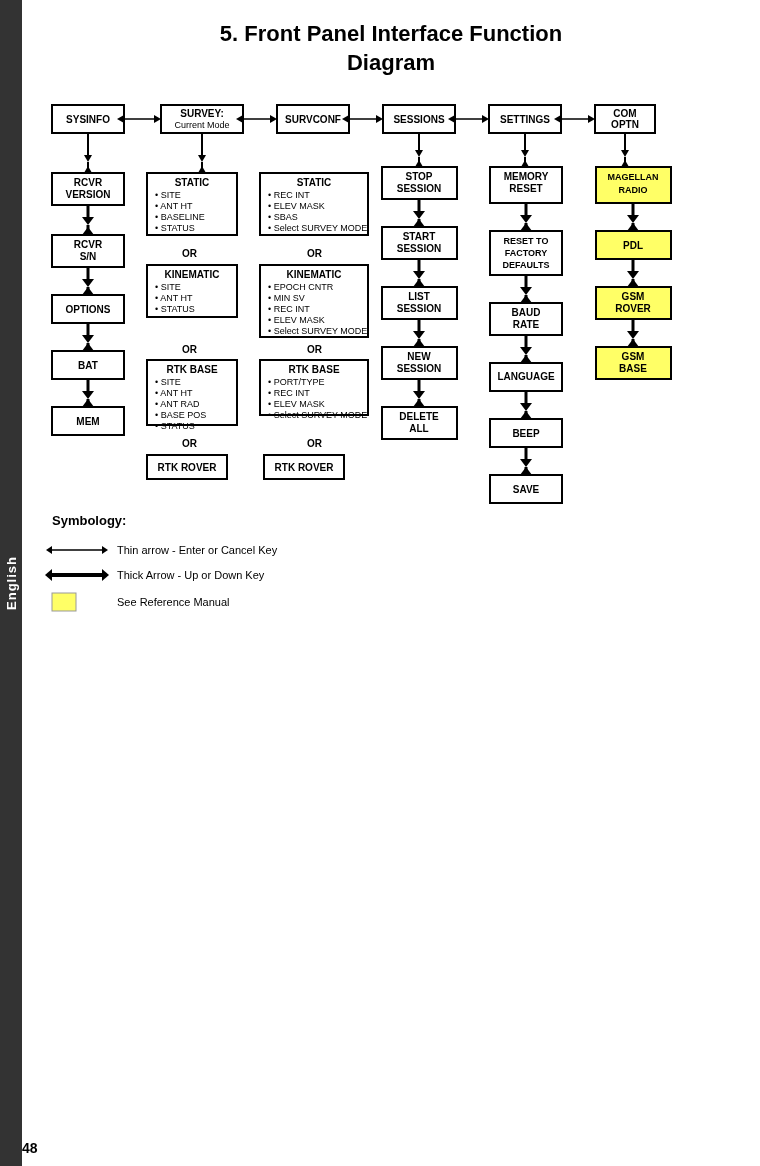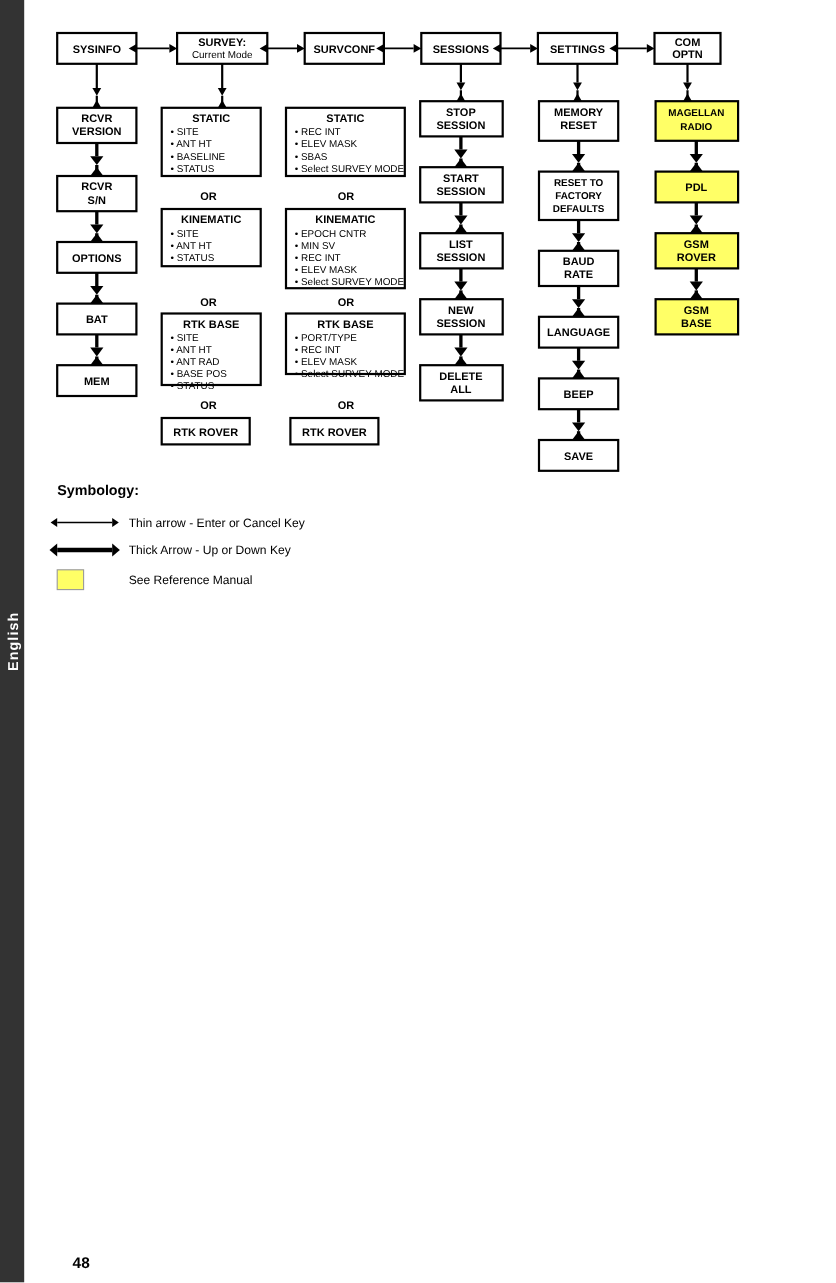--- a/index.html
+++ b/index.html
@@ -56,37 +56,40 @@
       margin: 0 auto;
     }
 
     
     .page-number {
       position: absolute;
       bottom: 10px;
       left: 22px;
       font-size: 14px;
       font-weight: bold;
-      padding-left: 44px;
     }
 
     
     .diagram-svg {
       width: 710px;
       height: 680px;
     }
   </style>
 </head>
 <body>
 
 <div class="side-tab">
   <span class="side-tab-text">English</span>
 </div>
 
 <div class="main-content">
+  <div class="page-title">
+    <span>5. Front Panel Interface Function</span><br>
+    <span>Diagram</span>
+  </div>
 
   <div class="diagram-area">
     <svg class="diagram-svg" viewBox="0 0 710 680" xmlns="http://www.w3.org/2000/svg" font-family="Arial, sans-serif">
 
       <rect x="10" y="10" width="72" height="28" fill="white" stroke="black" stroke-width="2"></rect>
       <text x="46" y="28" text-anchor="middle" font-size="10" font-weight="bold">SYSINFO</text>
 
       <line x1="82" y1="24" x2="112" y2="24" stroke="black" stroke-width="1.5"></line>
       <polygon points="82,20 82,28 75,24" fill="black"></polygon>
       <polygon points="112,20 112,28 119,24" fill="black"></polygon>

